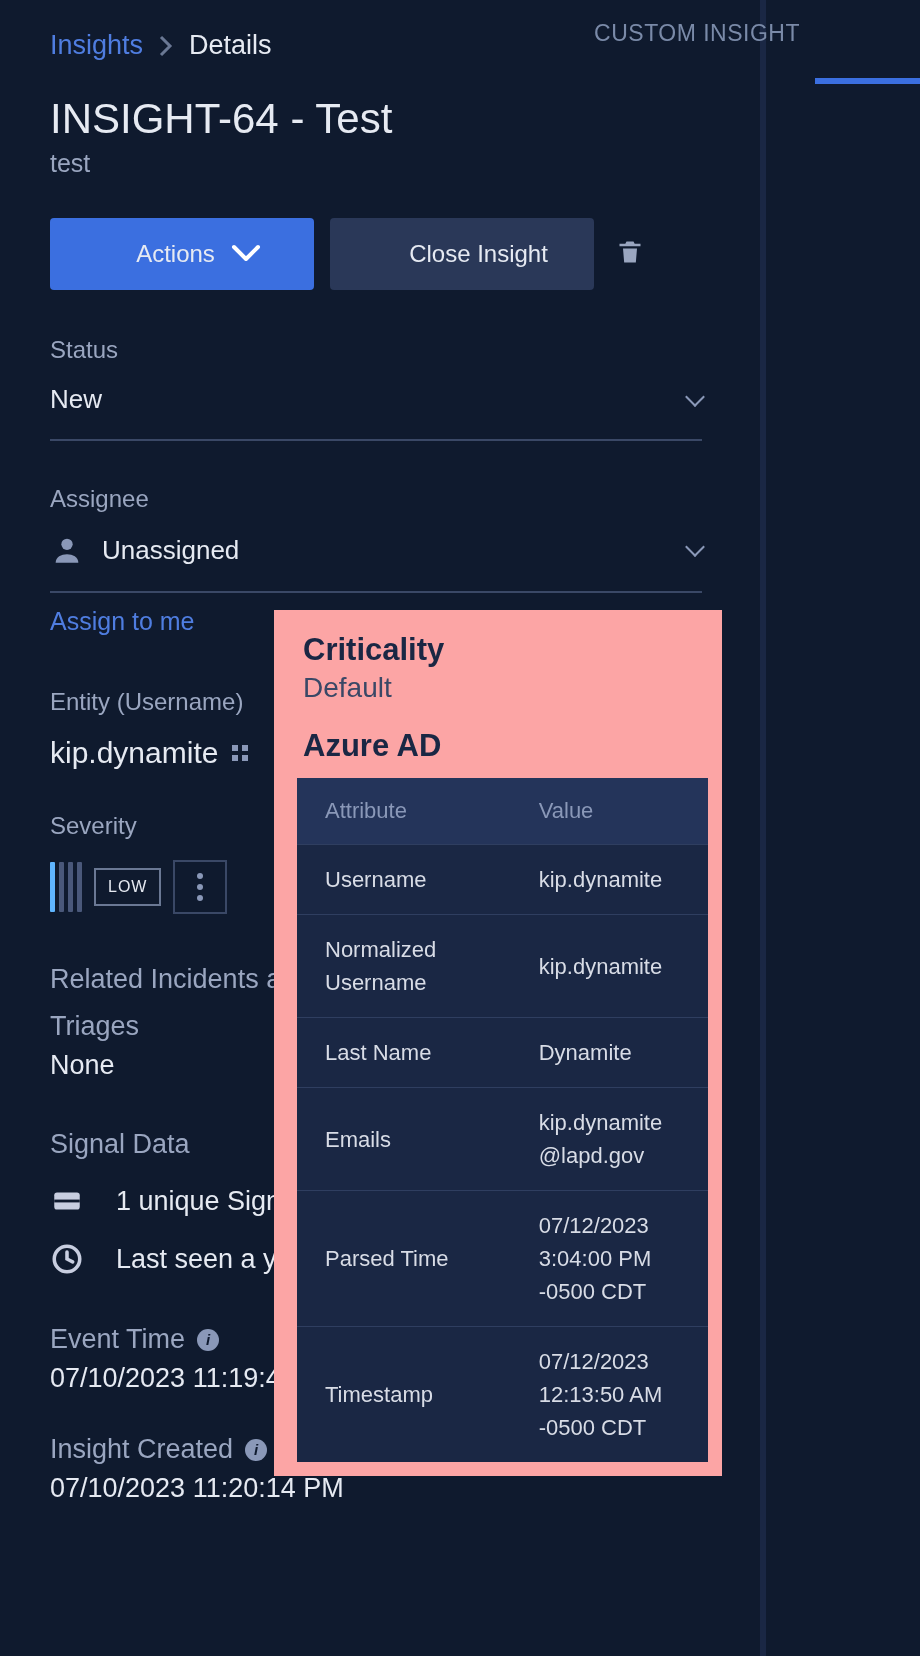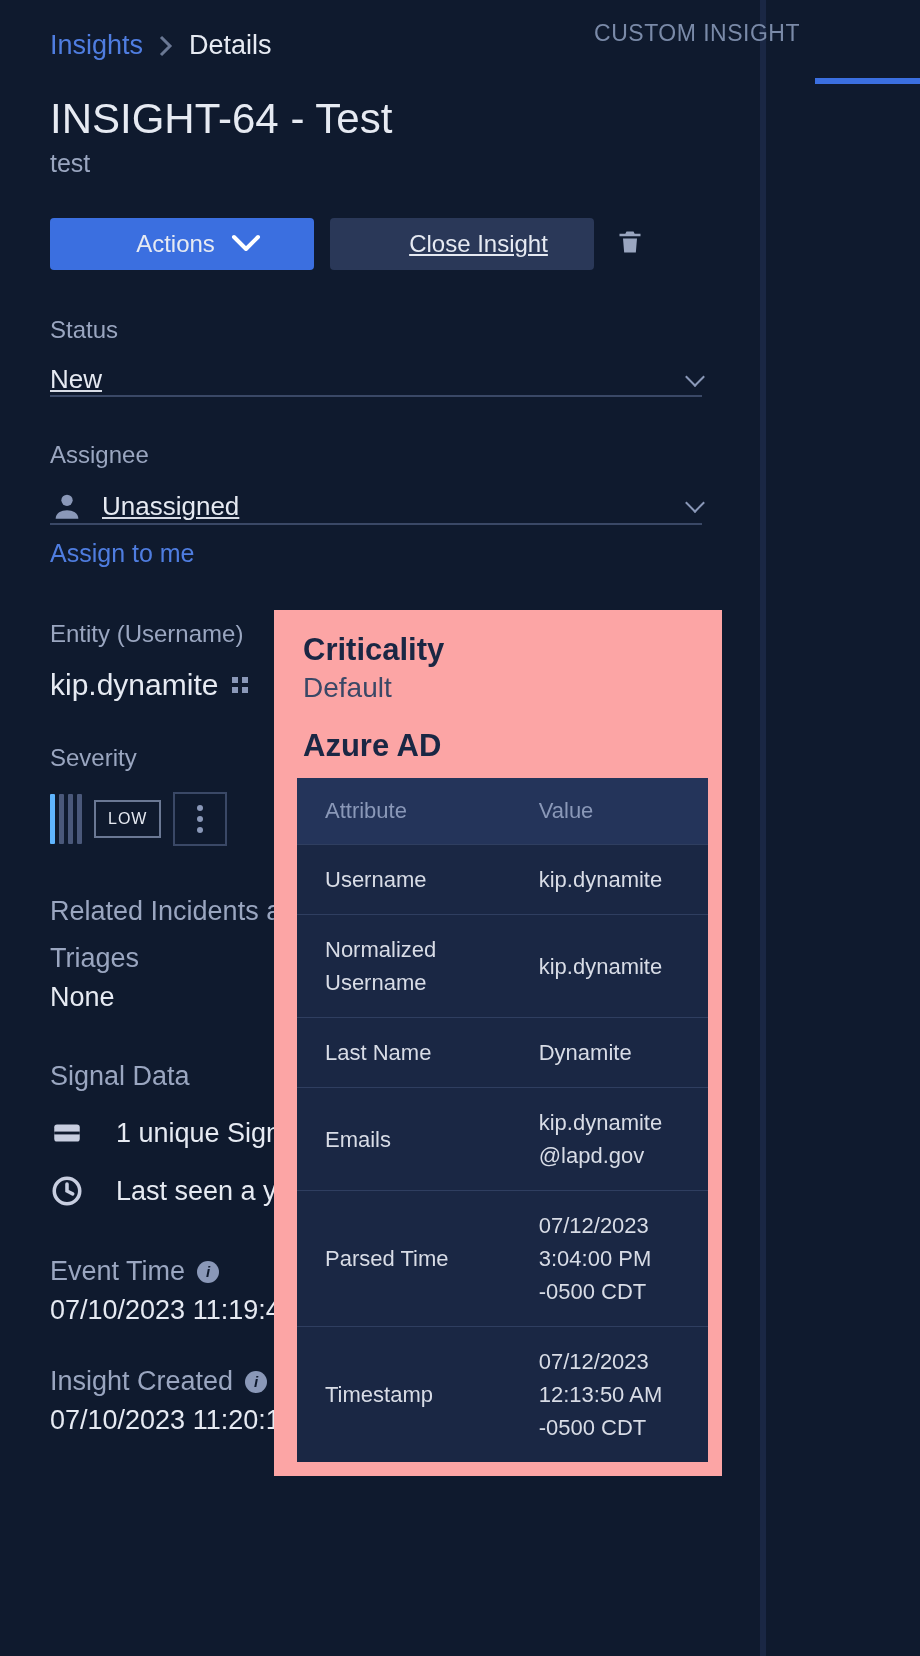--- a/index.html
+++ b/index.html
@@ -62,54 +62,53 @@
     color: #9aa6c0;
     margin-bottom: 40px;
   }
   .action-row {
     display: flex;
     align-items: center;
     gap: 16px;
     margin-bottom: 46px;
   }
   .btn {
-    height: 52px;
+    height: 72px;
     border: none;
     border-radius: 4px;
     font-size: 24px;
     display: flex;
     align-items: center;
     justify-content: center;
     gap: 16px;
     cursor: pointer;
     color: #e6eaf2;
     padding-left: 33px;
   }
   .btn-primary { background: #3b6fe0; width: 264px; }
-  .btn-secondary { background: #2a3858; width: 264px; text-decoration: underline; }
+  .btn-secondary { background: #2a3858; width: 264px; }
   .trash-icon {
     width: 26px;
     color: #9aa6c0;
     cursor: pointer;
     margin-left: 6px;
   }
   .field { margin-bottom: 30px; }
   .field-label {
     font-size: 24px;
     color: #9aa6c0;
     margin-bottom: 20px;
   }
   .select-row {
     display: flex;
     align-items: center;
     justify-content: space-between;
     border-bottom: 2px solid #3a4866;
-    padding-bottom: 0;
+    padding-bottom: 24px;
     width: 652px;
-    text-decoration: underline;
   }
   .select-value {
     font-size: 26px;
     color: #e6eaf2;
     display: flex;
     align-items: center;
     gap: 18px;
   }
   .chev-small {
     width: 14px; height: 14px;

